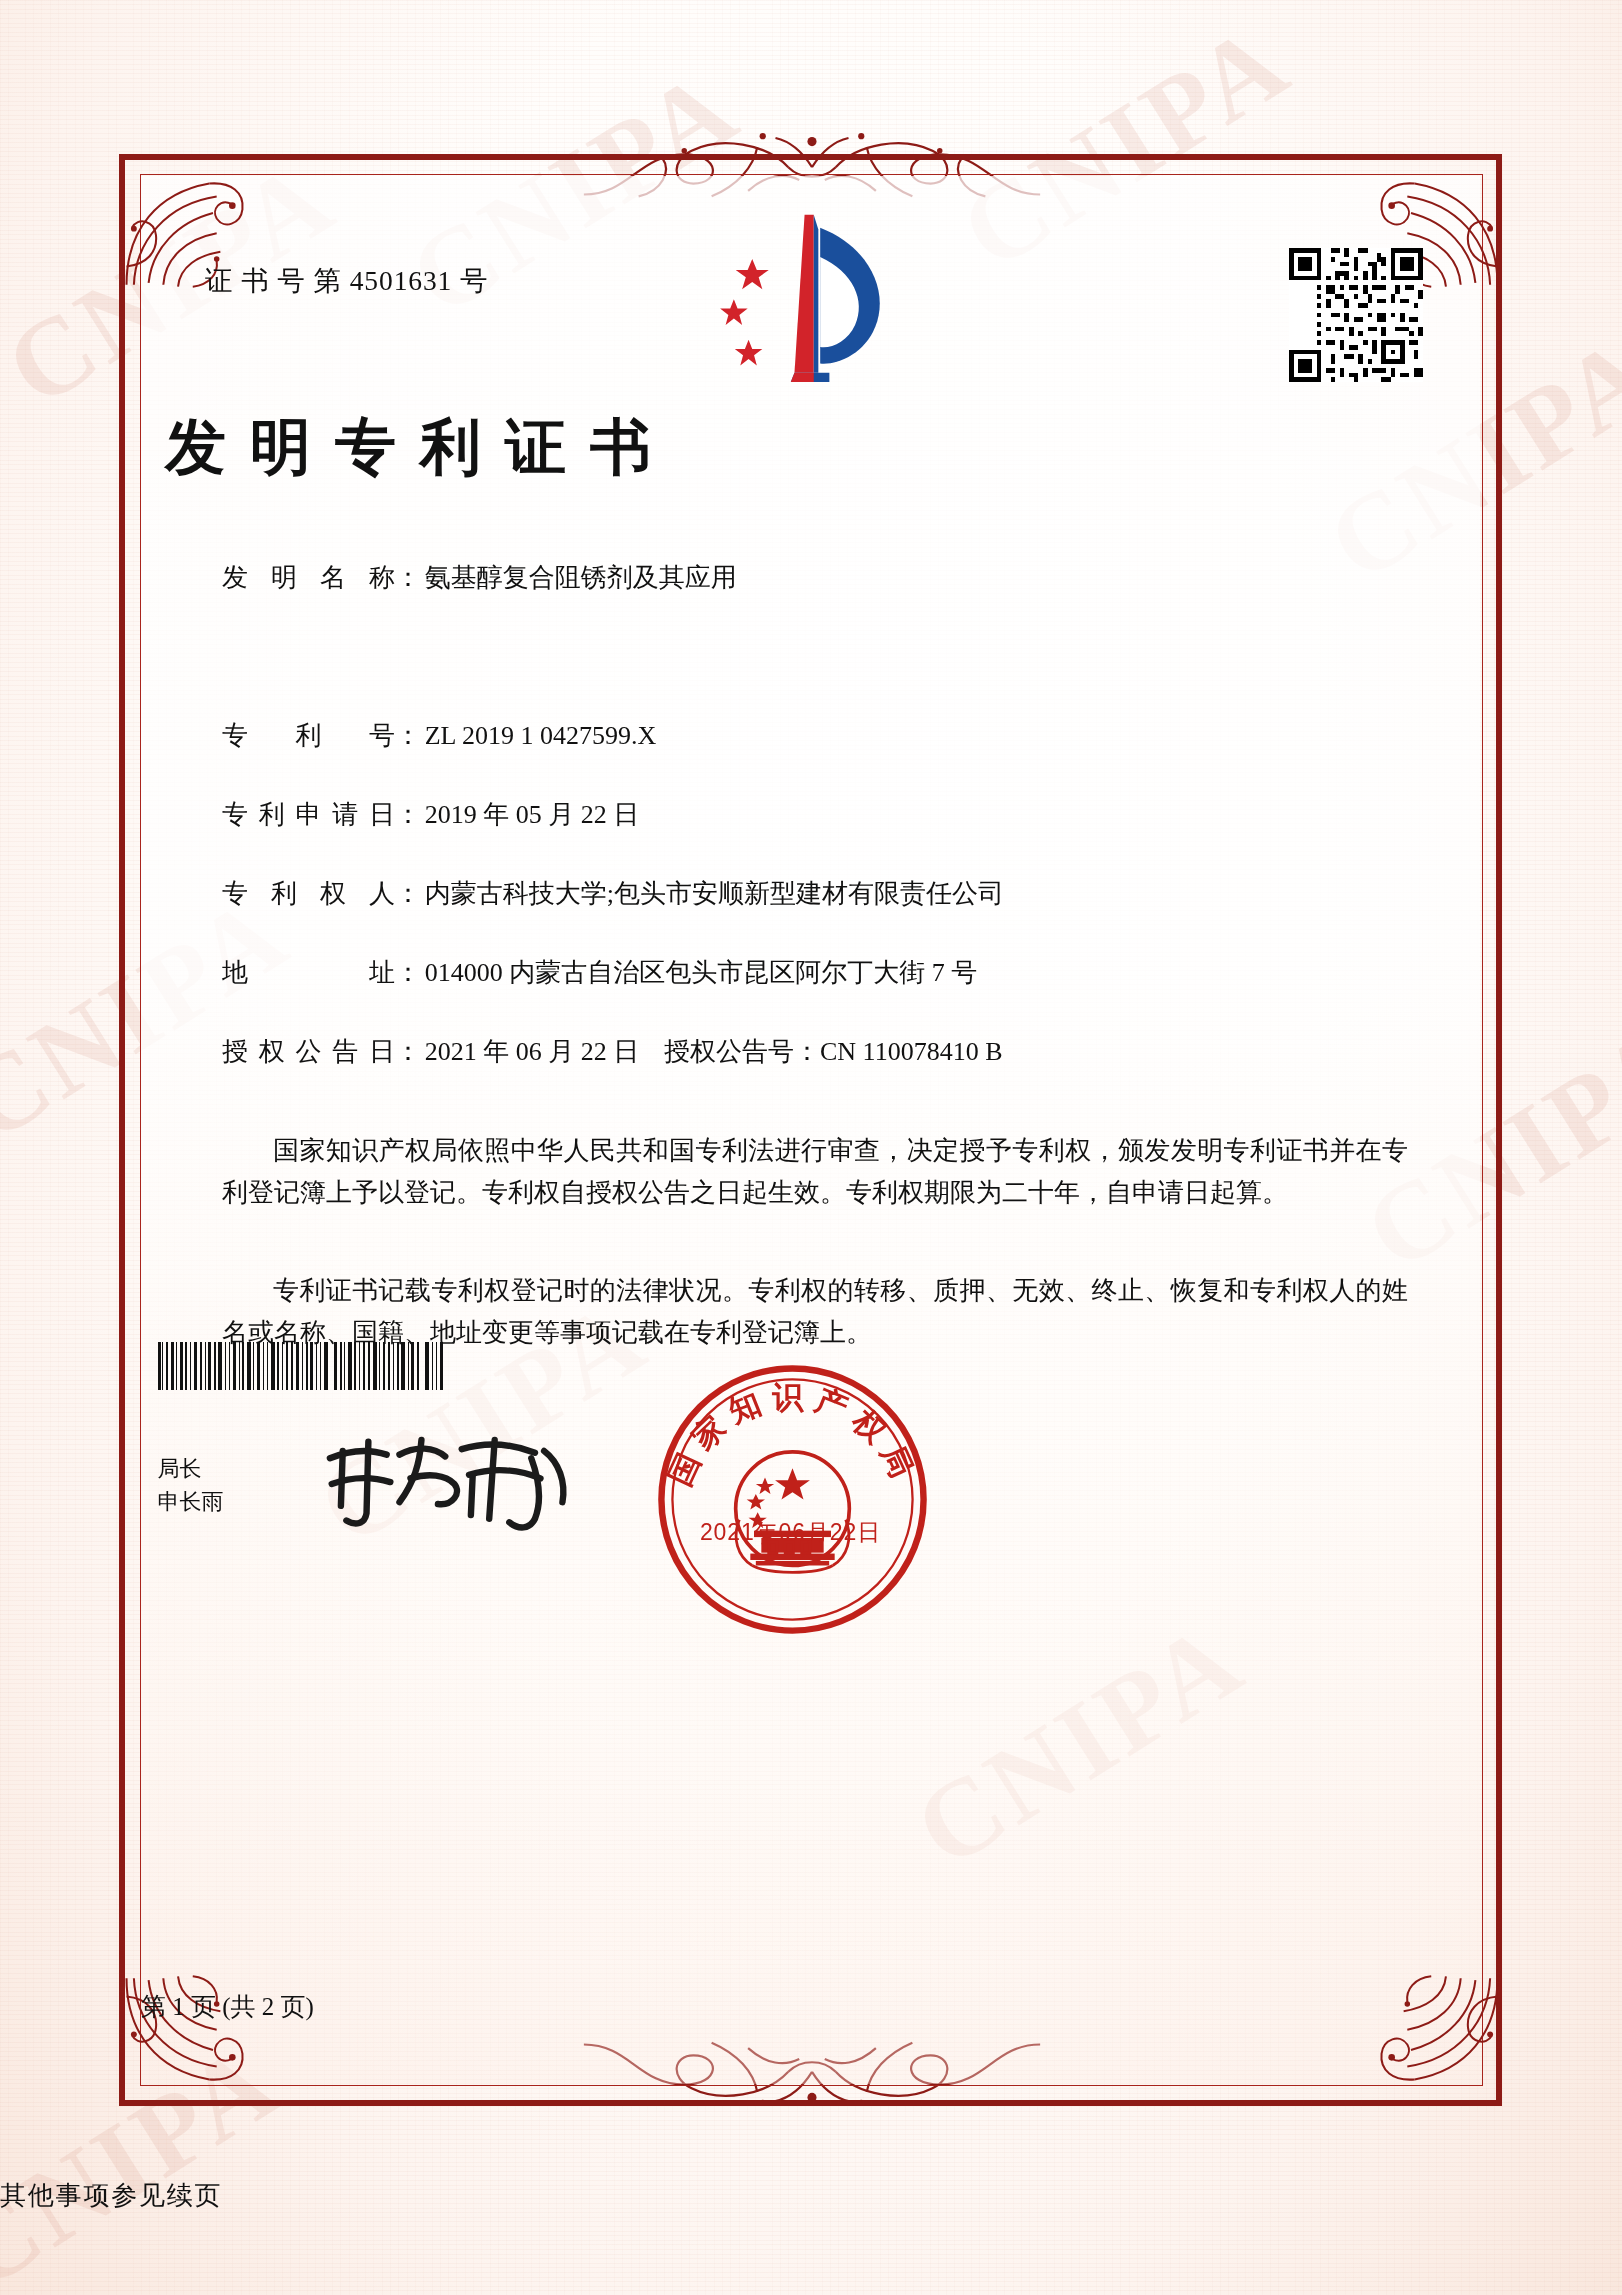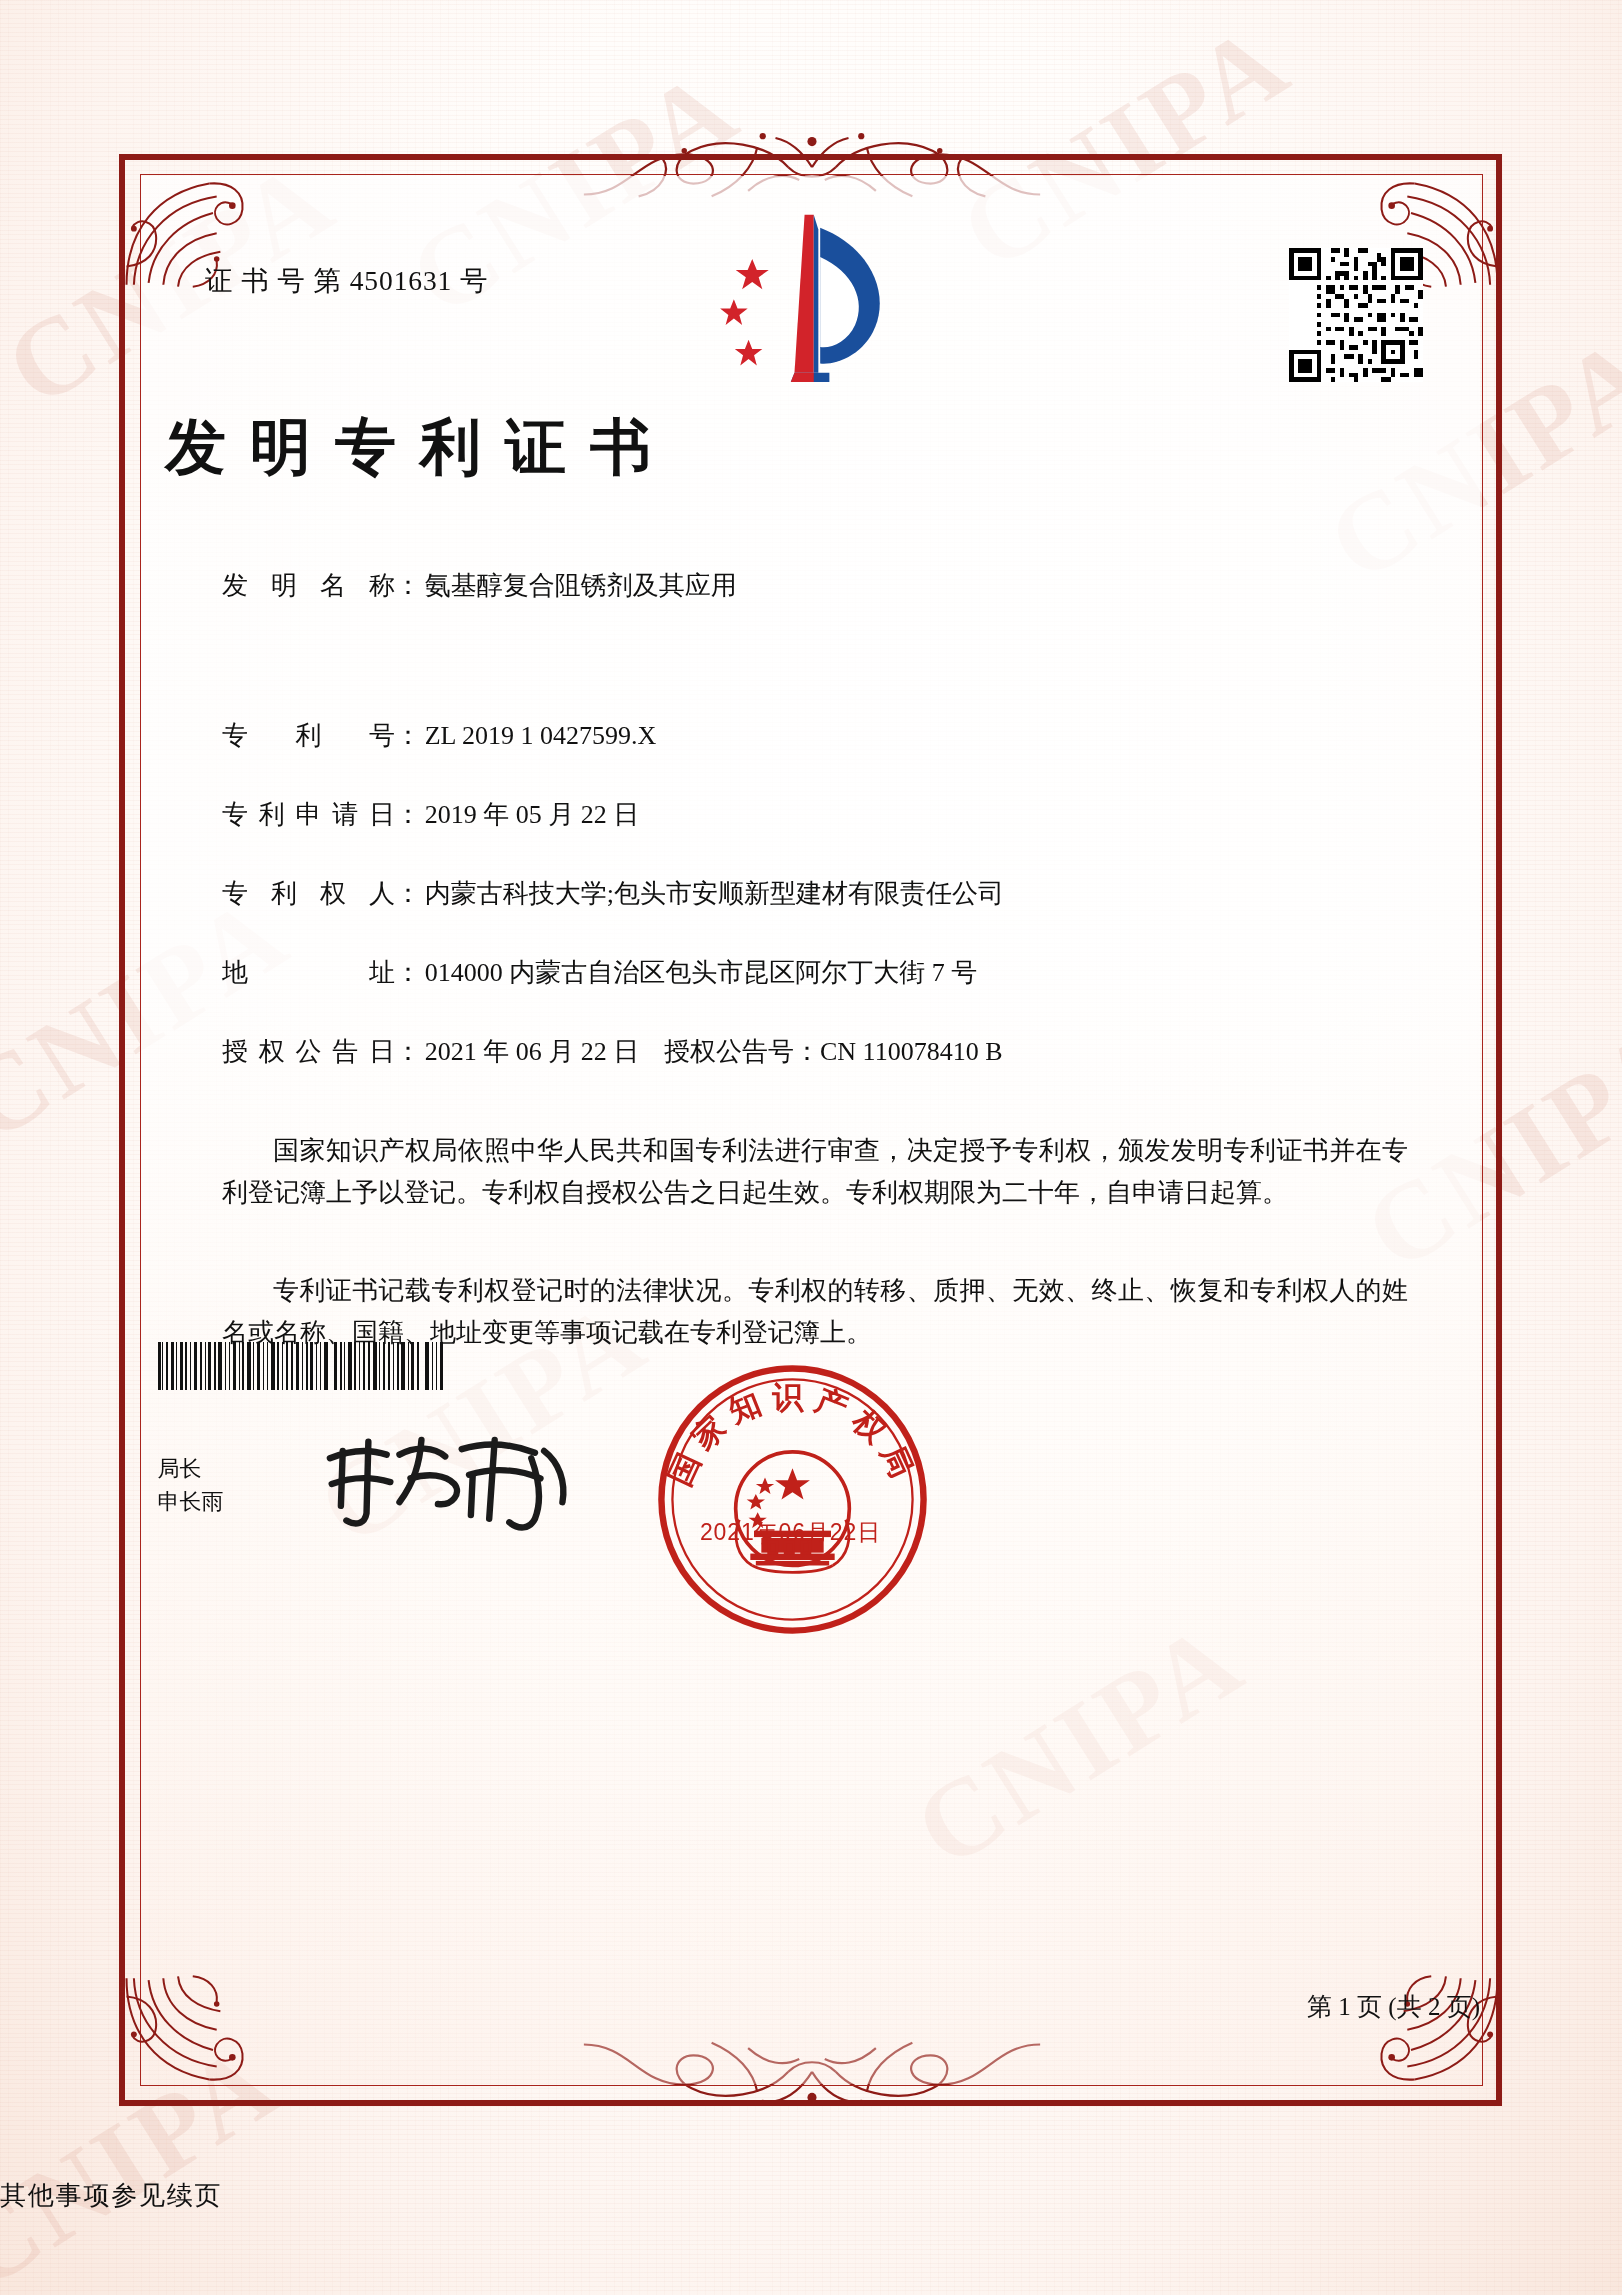--- a/index.html
+++ b/index.html
@@ -177,21 +177,21 @@
   .field .lbl {
     display: inline-block;
     width: 173px;
     text-align: justify;
     text-align-last: justify;
     vertical-align: top;
   }
   .field .colon { margin-right: 3.7px; }
   .field .val { }
 
-  #row-invention { top: 392px; }
+  #row-invention { top: 384px; }
   #row-inventors { top: 463px; }
   #row-patentno  { top: 542px; }
   #row-appdate   { top: 621px; }
   #row-holder    { top: 700px; }
   #row-address   { top: 779px; }
   #row-grant     { top: 858px; }
 
   #grant-no {
     position: absolute;
     left: 523px;
@@ -253,24 +253,23 @@
     font-size: 23px;
     color: #c0211a;
     letter-spacing: 0.9px;
     font-family: Liberation Sans, sans-serif;
   }
 
   #page-number {
     position: absolute;
     left: 0; right: 0;
     bottom: 61px;
-    text-align: right;
+    text-align: left;
     font-size: 25px;
     color: #111;
-    padding-left: 32px;
   }
 
   #footer-note {
     position: absolute;
     left: 0; right: 0;
     top: 2158px;
     text-align: left;
     font-size: 26px;
     color: #111;
     letter-spacing: 1.8px;

